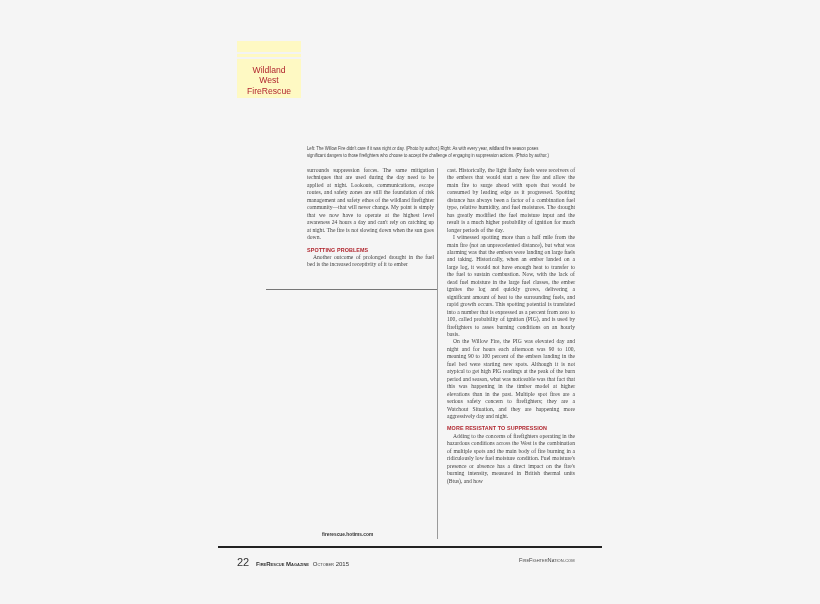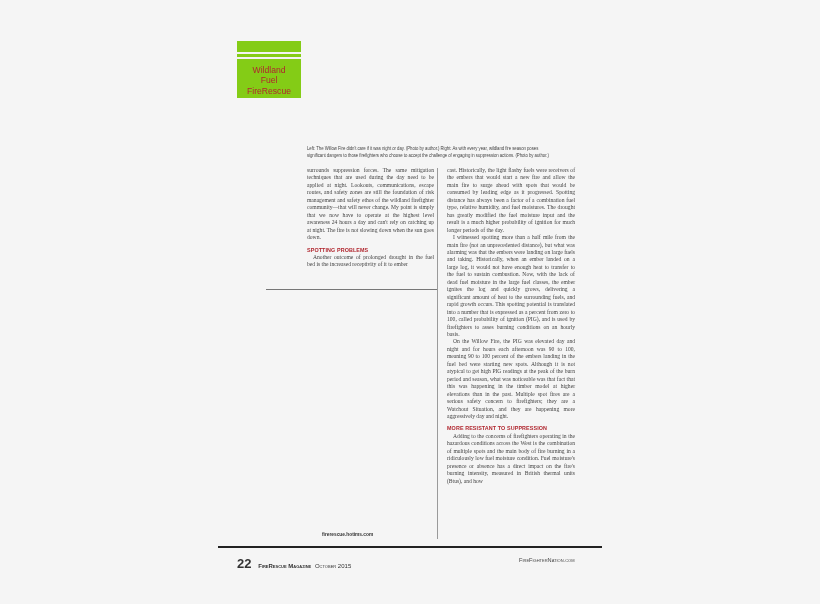--- a/index.html
+++ b/index.html
@@ -2,21 +2,21 @@
 <html><head>
 <meta charset="utf-8">
 <style>
   html, body { margin:0; padding:0; }
   body {
     width:820px; height:604px; background:#f5f5f5; position:relative; overflow:hidden;
     font-family: "Liberation Serif", serif; color:#3a3a3a;
   }
   .section-tab {
     position:absolute; left:237px; top:41px; width:64px; height:57px;
-    background:#84cc16;
+    background:#fef9c3;
   }
   .section-tab .stripes {
     position:absolute; left:0; top:11px; width:64px; height:12px;
   }
   .section-tab .stripes div { height:2px; background:#f3f3f3; margin-bottom:3px; }
   .section-tab .label {
     position:absolute; left:0; top:24px; width:64px; text-align:center;
     font-family:"Liberation Sans", sans-serif; font-size:8.6px; line-height:10.4px;
     color:#b0262e;
   }
@@ -38,39 +38,39 @@
   .ad-box-top { position:absolute; left:266px; top:289px; width:171px; height:1px; background:#777; }
   .ad-url {
     position:absolute; left:322px; top:532px; width:100px;
     font-family:"Liberation Sans", sans-serif; font-size:4.8px; color:#333; font-weight:bold;
   }
   .footer-rule { position:absolute; left:218px; top:546px; width:384px; height:2px; background:#222; }
   .folio {
     position:absolute; left:237px; top:556px;
     font-family:"Liberation Sans", sans-serif; font-size:6px; color:#333;
   }
-  .folio .num { font-weight:bold; font-size:13px; margin-right:5px; }
+  .folio .num { font-weight:normal; font-size:11px; margin-right:5px; }
   .folio .mag { font-weight:bold; font-variant:small-caps; margin-right:2px; }
   .folio .date { font-variant:small-caps; }
   .site {
     position:absolute; left:519px; top:557px;
     font-family:"Liberation Sans", sans-serif; font-size:5.6px; color:#444; font-variant:small-caps;
   }
 </style>
 </head>
 <body>
 
 <div class="section-tab">
   <div class="stripes">
       <div></div>
       <div></div>
     </div>
   <div class="label">
     <div>Wildland</div>
-    <div>Fuel</div>
+    <div>West</div>
     <div>FireRescue</div>
   </div>
 </div>
 
 <div class="caption">Left: The Willow Fire didn't care if it was night or day. (Photo by author.) Right: As with every year, wildland fire season poses significant dangers to those firefighters who choose to accept the challenge of engaging in suppression actions. (Photo by author.)</div>
 
 <div class="col col-left">
   <p>surrounds suppression forces. The same mitigation techniques that are used during the day need to be applied at night. Lookouts, communications, escape routes, and safety zones are still the foundation of risk management and safety ethos of the wildland firefighter community—that will never change. My point is simply that we now have to operate at the highest level awareness 24 hours a day and can't rely on catching up at night. The fire is not slowing down when the sun goes down.</p>
   <div class="subhead">SPOTTING PROBLEMS</div>
   <p class="indent">Another outcome of prolonged drought in the fuel bed is the increased receptivity of it to ember</p>

